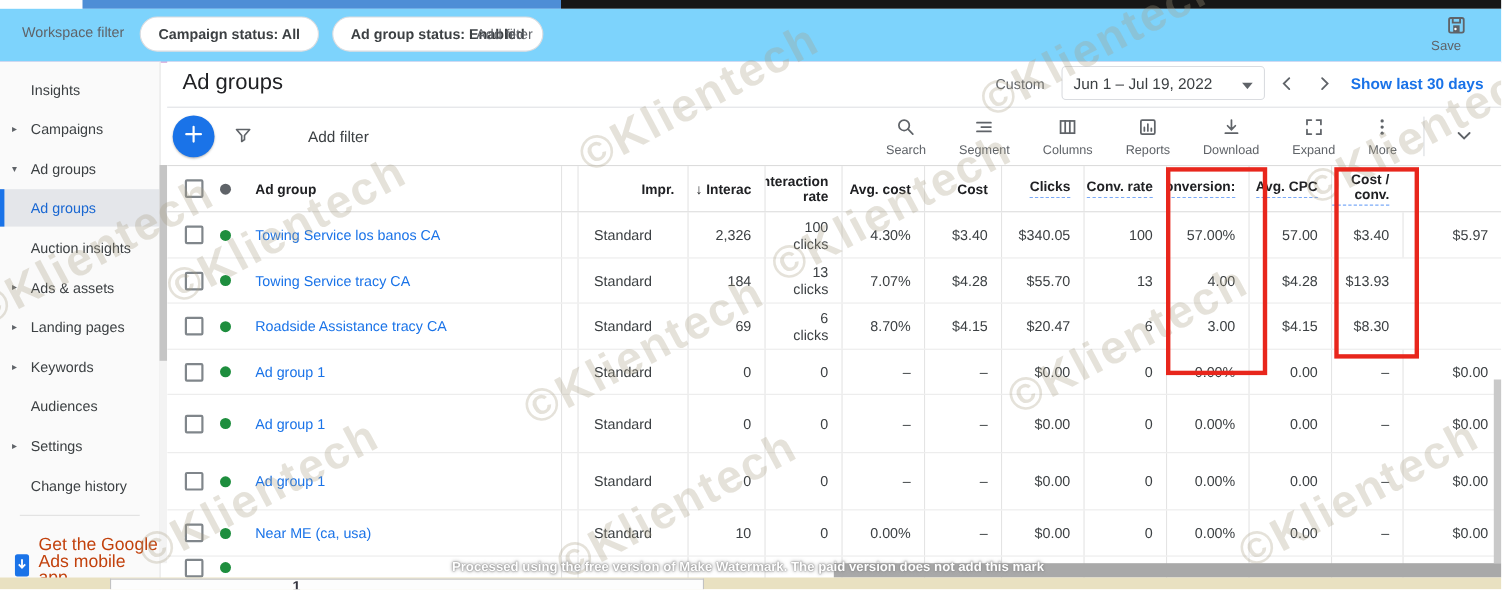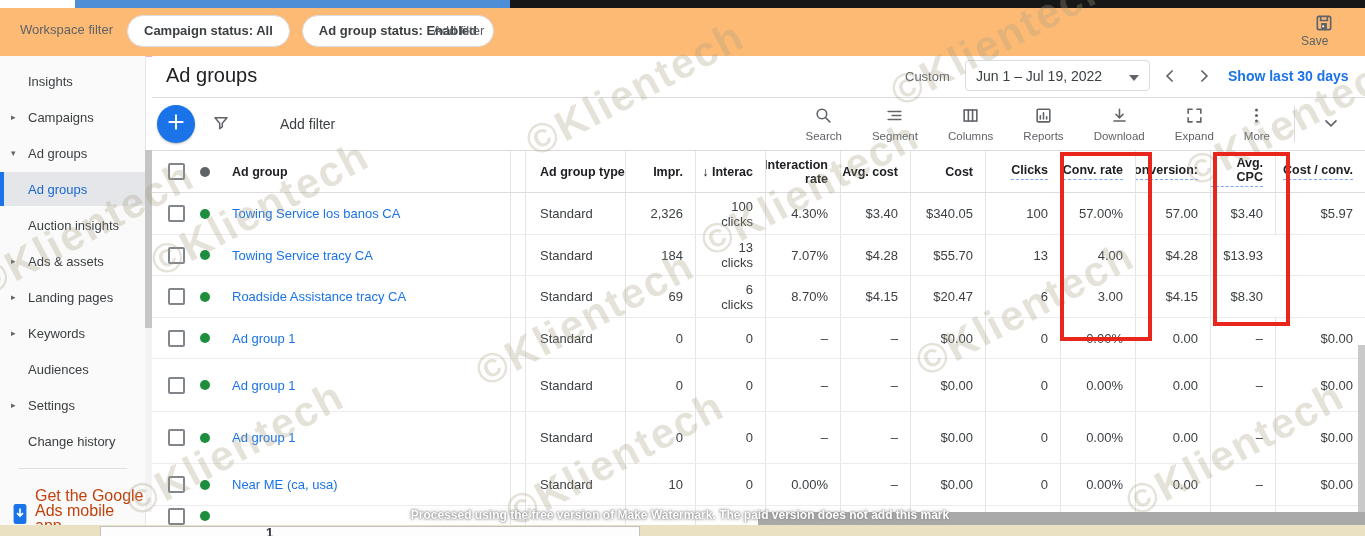--- a/index.html
+++ b/index.html
@@ -3,21 +3,21 @@
 <meta charset="utf-8">
 <style>
   html,body{margin:0;padding:0;background:#fff;}
   .root{position:relative;width:1365px;height:536px;background:#fff;overflow:hidden;
         font-family:"Liberation Sans","DejaVu Sans",sans-serif;color:#202124;}
   
   .bs{position:absolute;top:0;left:0;right:0;height:8px;background:#fff;}
   .bs-blue{position:absolute;top:0;left:75px;width:435px;height:8px;background:#4e8ed6;}
   .bs-black{position:absolute;top:0;left:510px;right:0;height:8px;background:#171717;}
   
-  .topbar{position:absolute;top:8px;left:0;right:0;height:48px;background:#fdba74;border-bottom:1px solid #f9a8d4;}
+  .topbar{position:absolute;top:8px;left:0;right:0;height:48px;background:#7dd3fc;border-bottom:1px solid #f9a8d4;}
   .ws-label{position:absolute;left:20px;top:14px;font-size:13px;color:#5f6368;}
   .pills{position:absolute;left:127px;top:7px;display:flex;gap:12px;}
   .pill{height:30px;line-height:30px;padding:0 16px;border:1px solid #dadce0;border-radius:16px;
         font-size:13px;font-weight:600;color:#3c4043;background:#fff;white-space:nowrap;}
   .tb-addfilter{position:absolute;left:433px;top:15px;font-size:13px;color:#5f6368;}
   .save-block{position:absolute;right:18px;top:3px;width:46px;text-align:left;color:#5f6368;font-size:12px;}
   .save-block svg{display:block;margin:2px auto 1px;}
   
   .sidebar{position:absolute;left:0;top:56px;width:145px;bottom:0;background:#fafafa;border-right:1px solid #e5e5e5;}
   .side-item{position:absolute;left:0;width:145px;height:34px;display:flex;align-items:center;
@@ -265,21 +265,20 @@
         </svg>
     </span>
   </div>
 
   <div id="table">
       <div class="trow thead" style="height: 42px;">
         <div class="cell"><div class="checkbox"></div></div>
         <div class="cell"><span class="dot gray"></span></div>
         <div class="cell name l">Ad group</div>
         <div class="cell bl"></div>
-        <div class="cell bl l"><span>Ad group type</span></div>
         <div class="cell bl r"><span>Impr.</span></div>
         <div class="cell bl r"><span>↓ Interac</span></div>
         <div class="cell bl r"><span>Interaction
 rate</span></div>
         <div class="cell bl r"><span>Avg. cost</span></div>
         <div class="cell bl r"><span>Cost</span></div>
         <div class="cell bl r"><span class="sortable">Clicks</span></div>
         <div class="cell bl r"><span class="sortable">Conv. rate</span></div>
         <div class="cell bl r"><span class="sortable">Conversion:</span></div>
         <div class="cell bl r"><span class="sortable">Avg. CPC</span></div>

